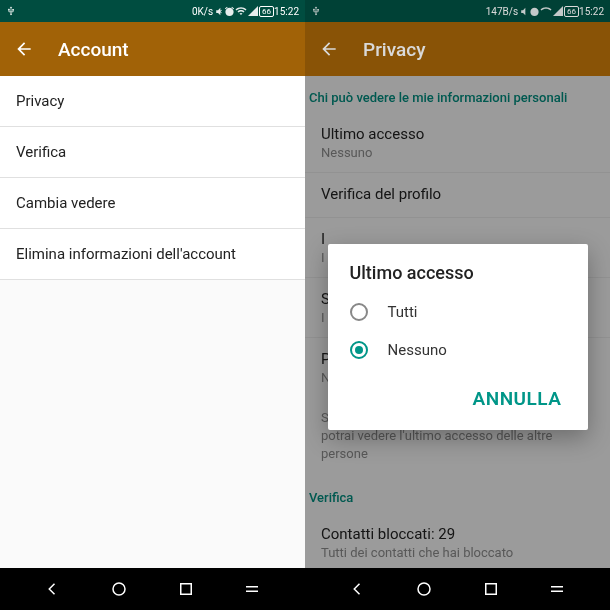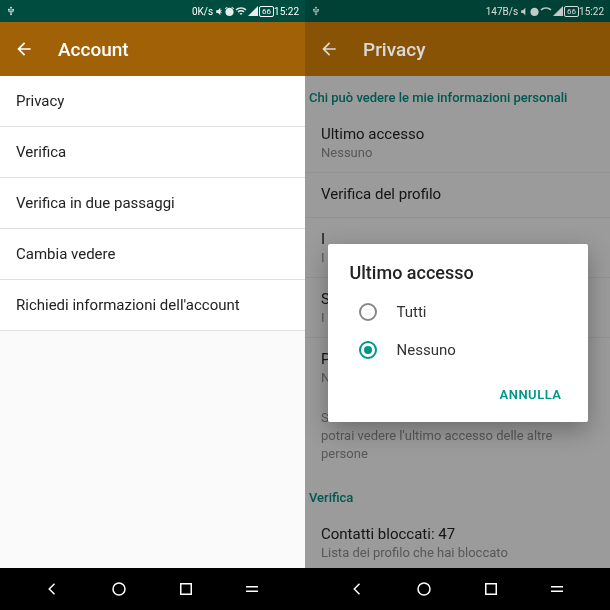--- a/index.html
+++ b/index.html
@@ -17,27 +17,27 @@
 .setting-item { padding: 12px 16px; }
 .setting-title { font-size: 15px; color: #222; margin-bottom: 2px; }
 .setting-sub { font-size: 13px; color: #888; }
 .info-text { padding: 12px 16px; font-size: 13px; color: #888; line-height: 1.4; }
 .divider { height: 1px; background: #e0e0e0; margin: 0; }
 .navbar { height: 42px; background: #000; display: flex; align-items: center; justify-content: space-around; padding: 0 20px; }
 .nav-btn { width: 22px; height: 22px; display: flex; align-items: center; justify-content: center; }
 .overlay { position: absolute; inset: 0; background: rgba(0,0,0,0.35); display: flex; align-items: flex-start; justify-content: center; padding-top: 168px; }
 .dialog { width: 260px; background: #fff; border-radius: 2px; box-shadow: 0 8px 24px rgba(0,0,0,0.3); padding: 18px 0 8px; }
 .dialog-title { font-size: 18px; font-weight: 500; color: #222; padding: 0 22px 10px; }
-.radio-row { display: flex; align-items: center; gap: 20px; padding: 10px 31px; cursor: pointer; }
+.radio-row { display: flex; align-items: center; gap: 20px; padding: 10px 22px; cursor: pointer; }
 .radio { width: 18px; height: 18px; border: 2px solid #888; border-radius: 50%; position: relative; flex-shrink: 0; }
 .radio.checked { border-color: #009688; }
 .radio.checked::after { content: ''; position: absolute; inset: 3px; background: #009688; border-radius: 50%; }
 .radio-label { font-size: 15px; color: #333; }
 .dialog-actions { display: flex; justify-content: flex-end; padding: 10px 16px 4px; }
-.dialog-btn { color: #009688; font-size: 13px; font-weight: 600; letter-spacing: 0.5px; padding: 8px 10px; cursor: pointer; }
+.dialog-btn { color: #009688; font-size: 19px; font-weight: 600; letter-spacing: 0.5px; padding: 8px 10px; cursor: pointer; }
 .dim { filter: brightness(0.85); }
 .stat-icon { opacity: 0.9; }
 </style>
 </head>
 <body>
 
 <div class="phone">
   <div class="statusbar">
     <div class="status-left">
       <svg class="stat-icon" width="10" height="10" viewBox="0 0 24 24" fill="#fff">
@@ -65,23 +65,22 @@
   </div>
   <div class="appbar">
     <svg class="back-icon" viewBox="0 0 24 24" fill="#fff">
         <path d="M20 11H7.83l5.59-5.59L12 4l-8 8 8 8 1.41-1.41L7.83 13H20z"></path>
       </svg>
     <span class="title">Account</span>
   </div>
   <div class="content">
     <div class="list-item">Privacy</div>
     <div class="list-item">Verifica</div>
-    <div class="list-item">Verifica in due passaggi</div>
     <div class="list-item">Cambia vedere</div>
-    <div class="list-item">Richiedi informazioni dell'account</div>
+    <div class="list-item">Elimina informazioni dell'account</div>
   </div>
   <div class="navbar">
     <div class="nav-btn">
         <svg width="18" height="18" viewBox="0 0 24 24" fill="none" stroke="#fff" stroke-width="2">
           <path d="M14 5l-7 7 7 7"></path>
         </svg>
       </div>
     <div class="nav-btn">
         <svg width="18" height="18" viewBox="0 0 24 24" fill="none" stroke="#fff" stroke-width="2">
           <circle cx="12" cy="12" r="8"></circle>
@@ -153,22 +152,22 @@
         <div class="setting-sub">I</div>
       </div>
       <div class="divider"></div>
       <div class="setting-item">
         <div class="setting-title">P</div>
         <div class="setting-sub">N</div>
       </div>
       <div class="info-text">Se non condividi il tuo ultimo accesso non potrai vedere l'ultimo accesso delle altre persone</div>
       <div class="section-header">Verifica</div>
       <div class="setting-item">
-        <div class="setting-title">Contatti bloccati: 47</div>
-        <div class="setting-sub">Lista dei profilo che hai bloccato</div>
+        <div class="setting-title">Contatti bloccati: 29</div>
+        <div class="setting-sub">Tutti dei contatti che hai bloccato</div>
       </div>
     </div>
     <div class="overlay">
       <div class="dialog">
         <div class="dialog-title">Ultimo accesso</div>
         <div class="radio-row">
           <div class="radio"></div>
           <div class="radio-label">Tutti</div>
         </div>
         <div class="radio-row">

